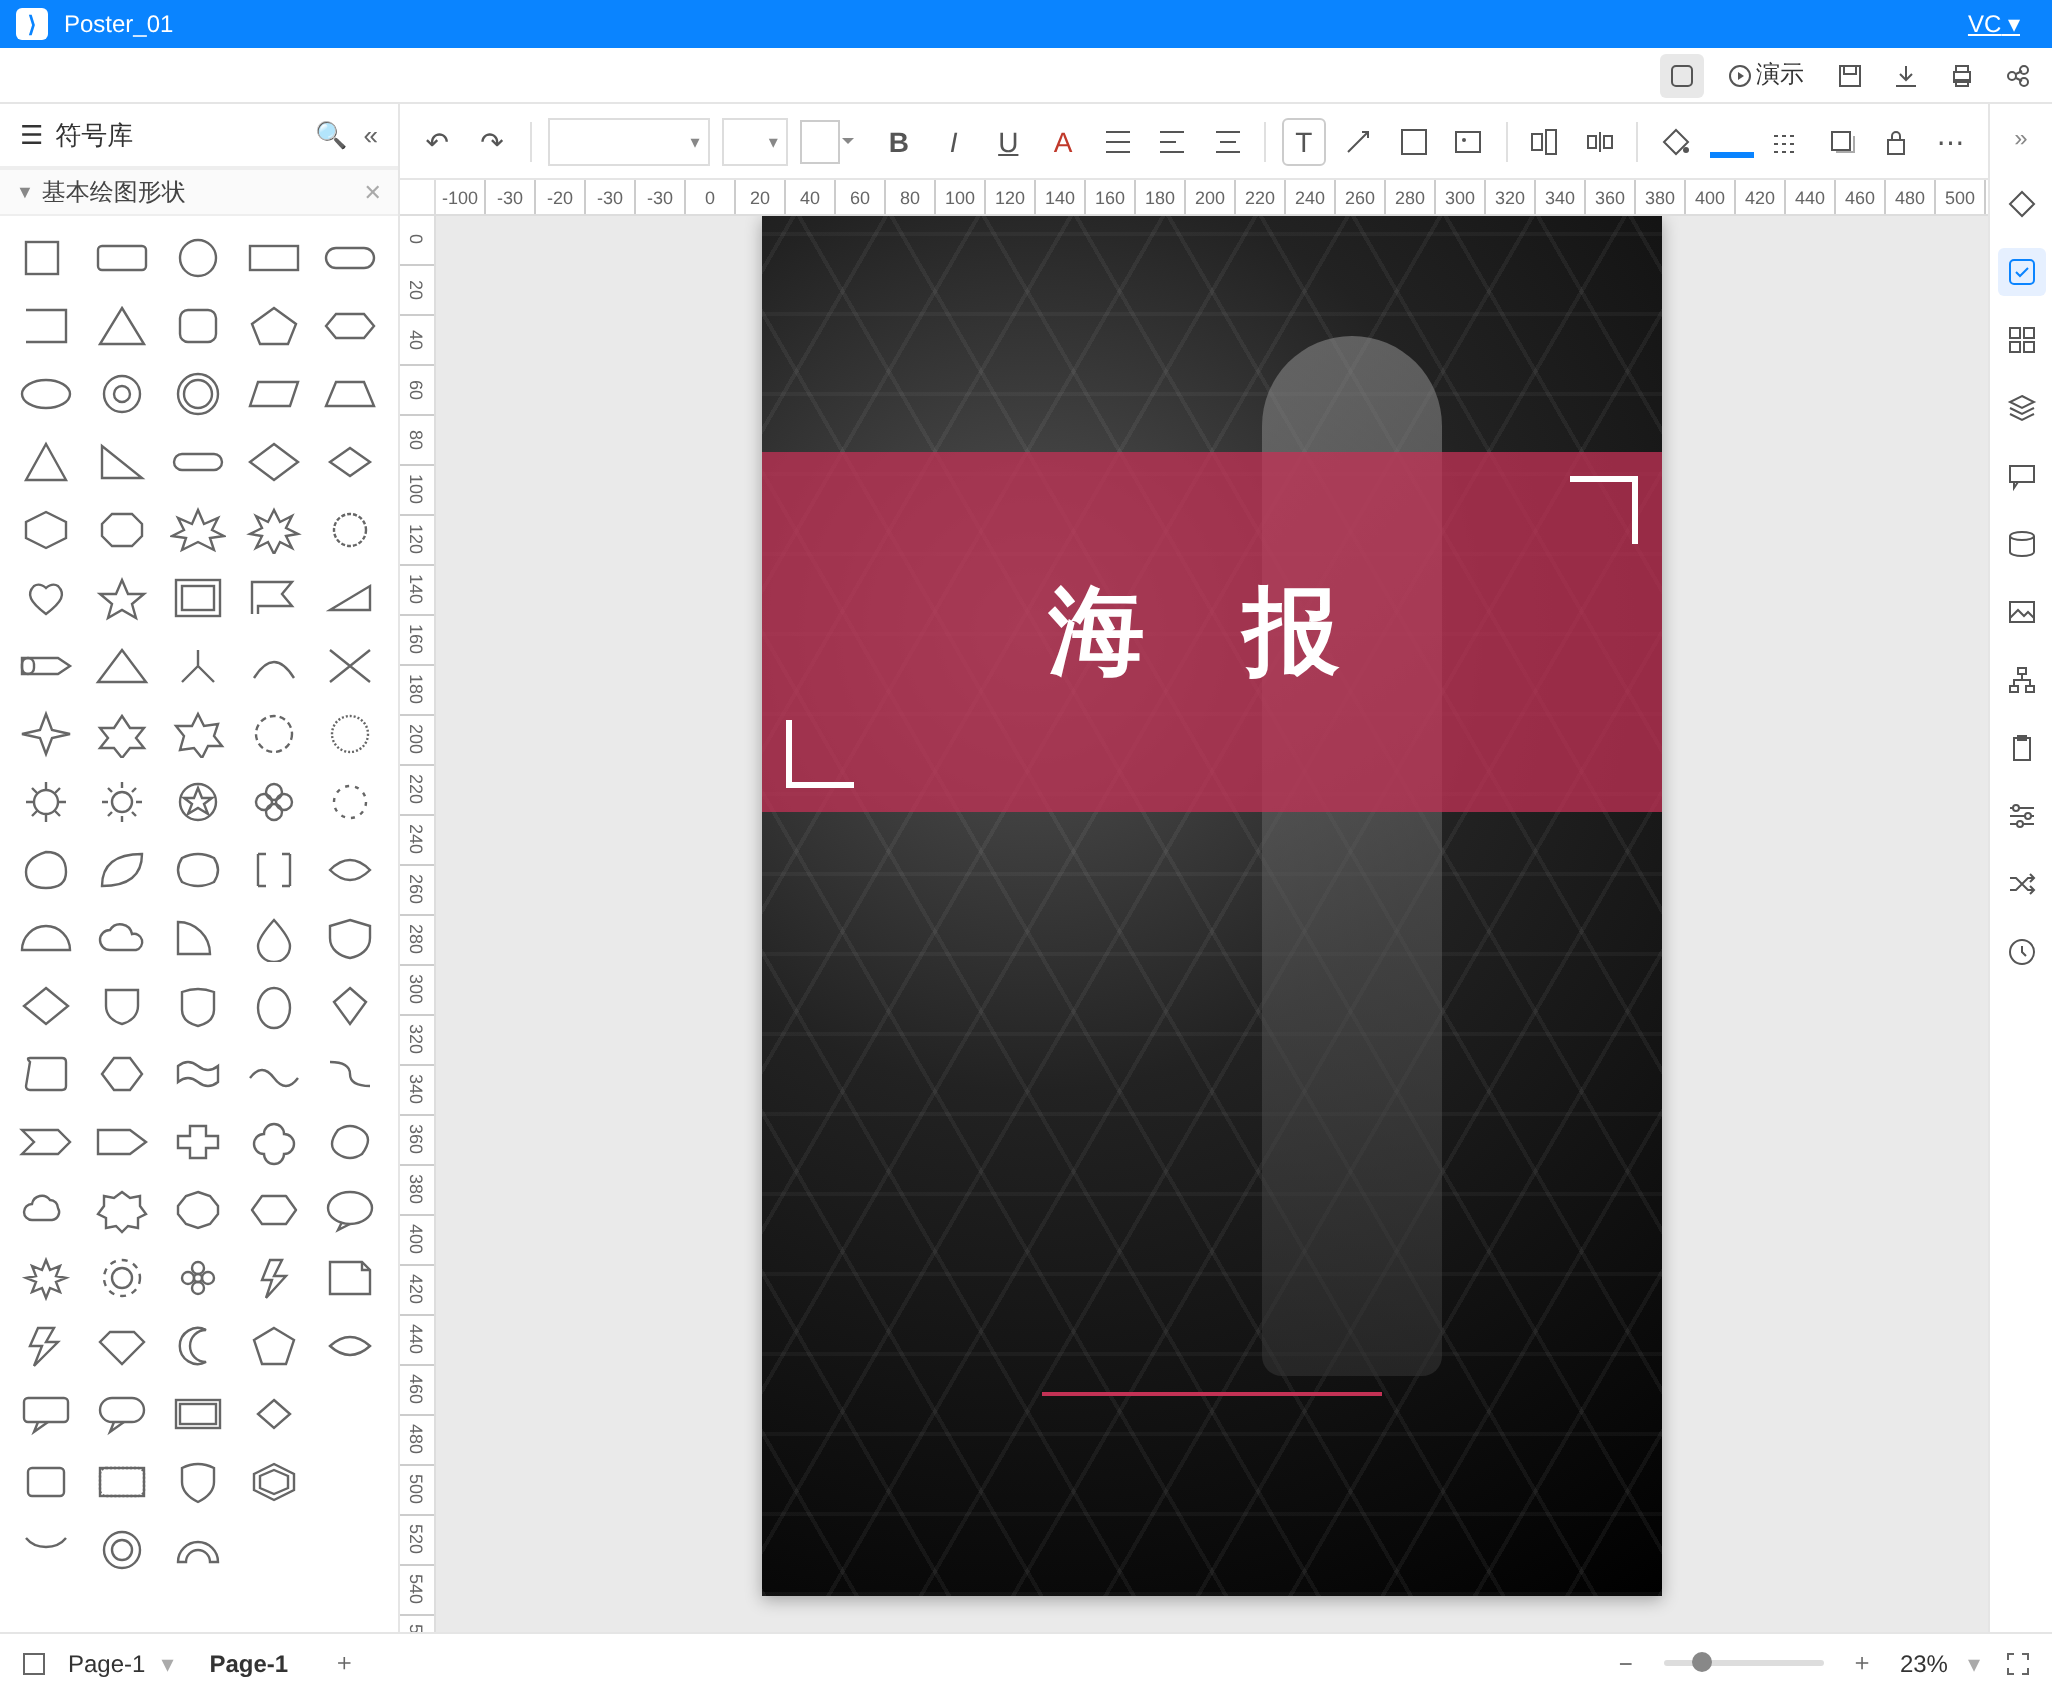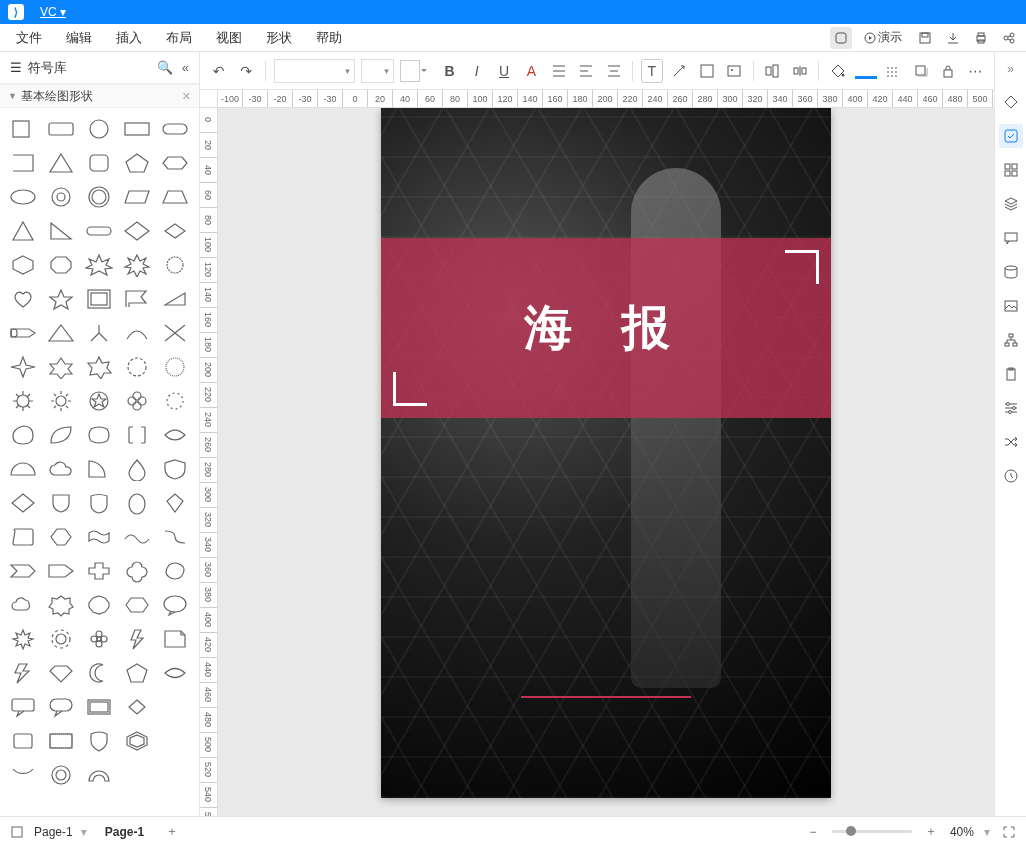--- a/index.html
+++ b/index.html
@@ -60,21 +60,21 @@
 
 .canvas-area { flex: 1; background: #eaeaea; overflow: auto; position: relative; display:flex; justify-content:center; padding:0 0;}
 .page { width: 450px; height: 690px; background: #222; margin-top:0px; box-shadow: 0 2px 8px rgba(0,0,0,0.3); position: relative; overflow:hidden;}
 .bg-pattern{position:absolute;inset:0;background:
   repeating-linear-gradient(60deg, rgba(255,255,255,0.05) 0 2px, transparent 2px 40px),
   repeating-linear-gradient(-60deg, rgba(255,255,255,0.05) 0 2px, transparent 2px 40px),
   repeating-linear-gradient(0deg, rgba(255,255,255,0.04) 0 2px, transparent 2px 40px),
   radial-gradient(circle at 30% 30%, #555 0%, #222 40%, #000 100%);
 }
 .tower{position:absolute; right:110px; top:60px; width:90px; height:520px; background:linear-gradient(180deg,#888,#333); border-radius:45px 45px 10px 10px; opacity:0.6;}
-.overlay-bar { position: absolute; top: 130px; left: 0; right: 0; height: 180px; background: rgba(195, 50, 85, 0.75); display: flex; align-items: center; justify-content: center; }
+.overlay-bar { position: absolute; top: 118px; left: 0; right: 0; height: 180px; background: rgba(195, 50, 85, 0.75); display: flex; align-items: center; justify-content: center; }
 .overlay-bar .big-text { color: #fff; font-size: 48px; font-weight: bold; letter-spacing: 18px; }
 .corner-tr { position: absolute; top: 12px; right: 12px; width: 34px; height: 34px; border-top: 3px solid #fff; border-right: 3px solid #fff; }
 .corner-bl { position: absolute; bottom: 12px; left: 12px; width: 34px; height: 34px; border-bottom: 3px solid #fff; border-left: 3px solid #fff; }
 .accent-line{position:absolute; bottom:100px; left:140px; width:170px; height:2px; background:#c33255;}
 
 .right-rail { width: 32px; border-left: 1px solid #e5e5e5; display: flex; flex-direction: column; align-items: center; padding: 6px 0; gap: 10px; background:#fff;}
 .right-rail .collapse { font-size: 12px; color: #888; cursor: pointer; padding:4px;}
 .right-rail .rail-btn { width: 24px; height: 24px; display: flex; align-items: center; justify-content: center; color: #555; cursor: pointer; border-radius: 3px; }
 .right-rail .rail-btn.active { background: #e6f0ff; color: #0a84ff; }
 
@@ -87,33 +87,25 @@
 .statusbar .zoom-thumb{ position:absolute; left:14px; top:-4px; width:10px; height:10px; border-radius:50%; background:#888;}
 .sb-icon{width:18px;height:18px;display:flex;align-items:center;justify-content:center;color:#666;cursor:pointer;}
 
 svg{display:block;}
 </style>
 </head>
 <body>
 
 <div class="titlebar">
   <div class="logo">⟩</div>
+  <div class="title">Poster_01</div>
   <div class="user"><span>VC</span> ▾</div>
 </div>
 
 <div class="menubar">
-  <div class="menu-left">
-    <span>文件</span>
-    <span>编辑</span>
-    <span>插入</span>
-    <span>布局</span>
-    <span>视图</span>
-    <span>形状</span>
-    <span>帮助</span>
-  </div>
   <div class="menu-right">
     <div class="record">
         <svg width="14" height="14">
           <rect x="2" y="2" width="10" height="10" rx="2" fill="none" stroke="#555"></rect>
         </svg>
       </div>
     <div class="present">
       <svg width="12" height="12">
           <circle cx="6" cy="6" r="5" fill="none" stroke="#555"></circle>
           <polygon points="5,4 5,8 8,6" fill="#555"></polygon>
@@ -996,21 +988,21 @@
     <span style="color:#aaa;cursor:pointer;">▾</span>
     <span class="tab">Page-1</span>
     <span class="add">＋</span>
   </div>
   <div class="sb-right">
     <span class="sb-icon">−</span>
     <div class="zoom-track">
         <div class="zoom-thumb"></div>
       </div>
     <span class="sb-icon">＋</span>
-    <span>40%</span>
+    <span>23%</span>
     <span style="color:#aaa;">▾</span>
     <span class="sb-icon">
         <svg width="14" height="14">
           <path d="M2 5V2h3M12 5V2H9M2 9v3h3M12 9v3H9" stroke="#666" fill="none"></path>
         </svg>
       </span>
   </div>
 </div>
 
 </body></html>

